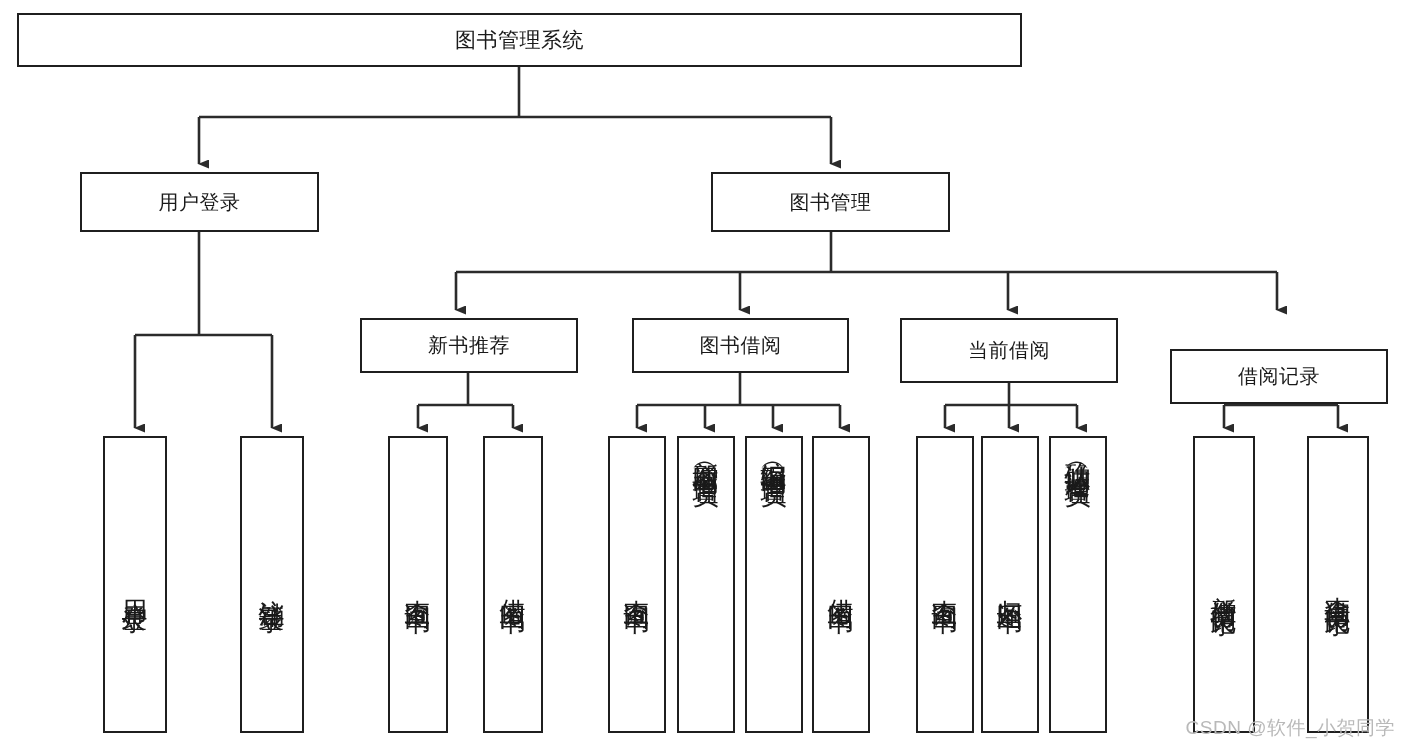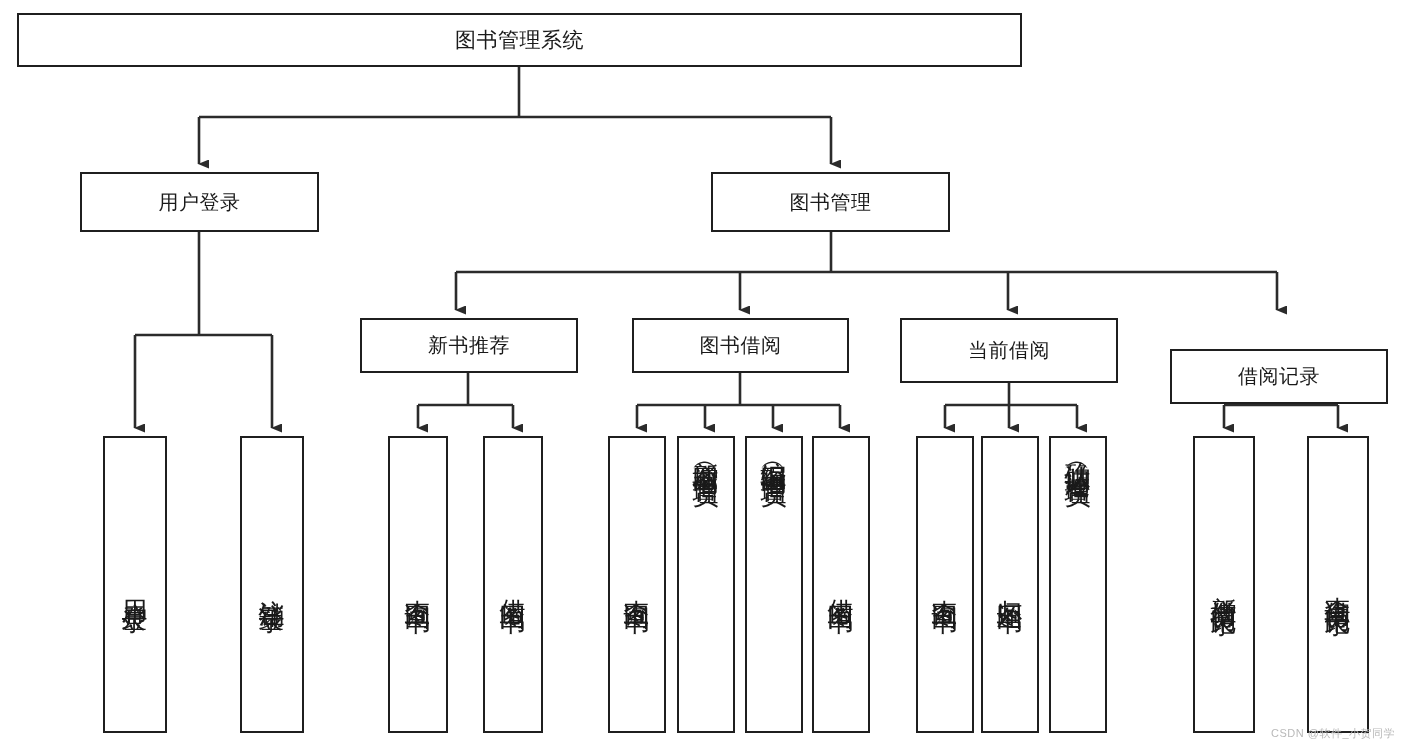--- a/index.html
+++ b/index.html
@@ -48,21 +48,21 @@
     line-height:1.0;
     letter-spacing:3px;
     white-space:nowrap;
     -webkit-text-orientation:upright;
   }
   .leaf.short{align-items:center;padding-top:0;}
 
   #watermark{
     position:absolute;
     right:10px;bottom:6px;
-    font-size:11px;
+    font-size:19px;
     color:#b9b9b9;
     letter-spacing:0.5px;
     z-index:5;
     white-space:nowrap;
   }
 </style>
 </head>
 <body>
 
 <div id="canvas">

